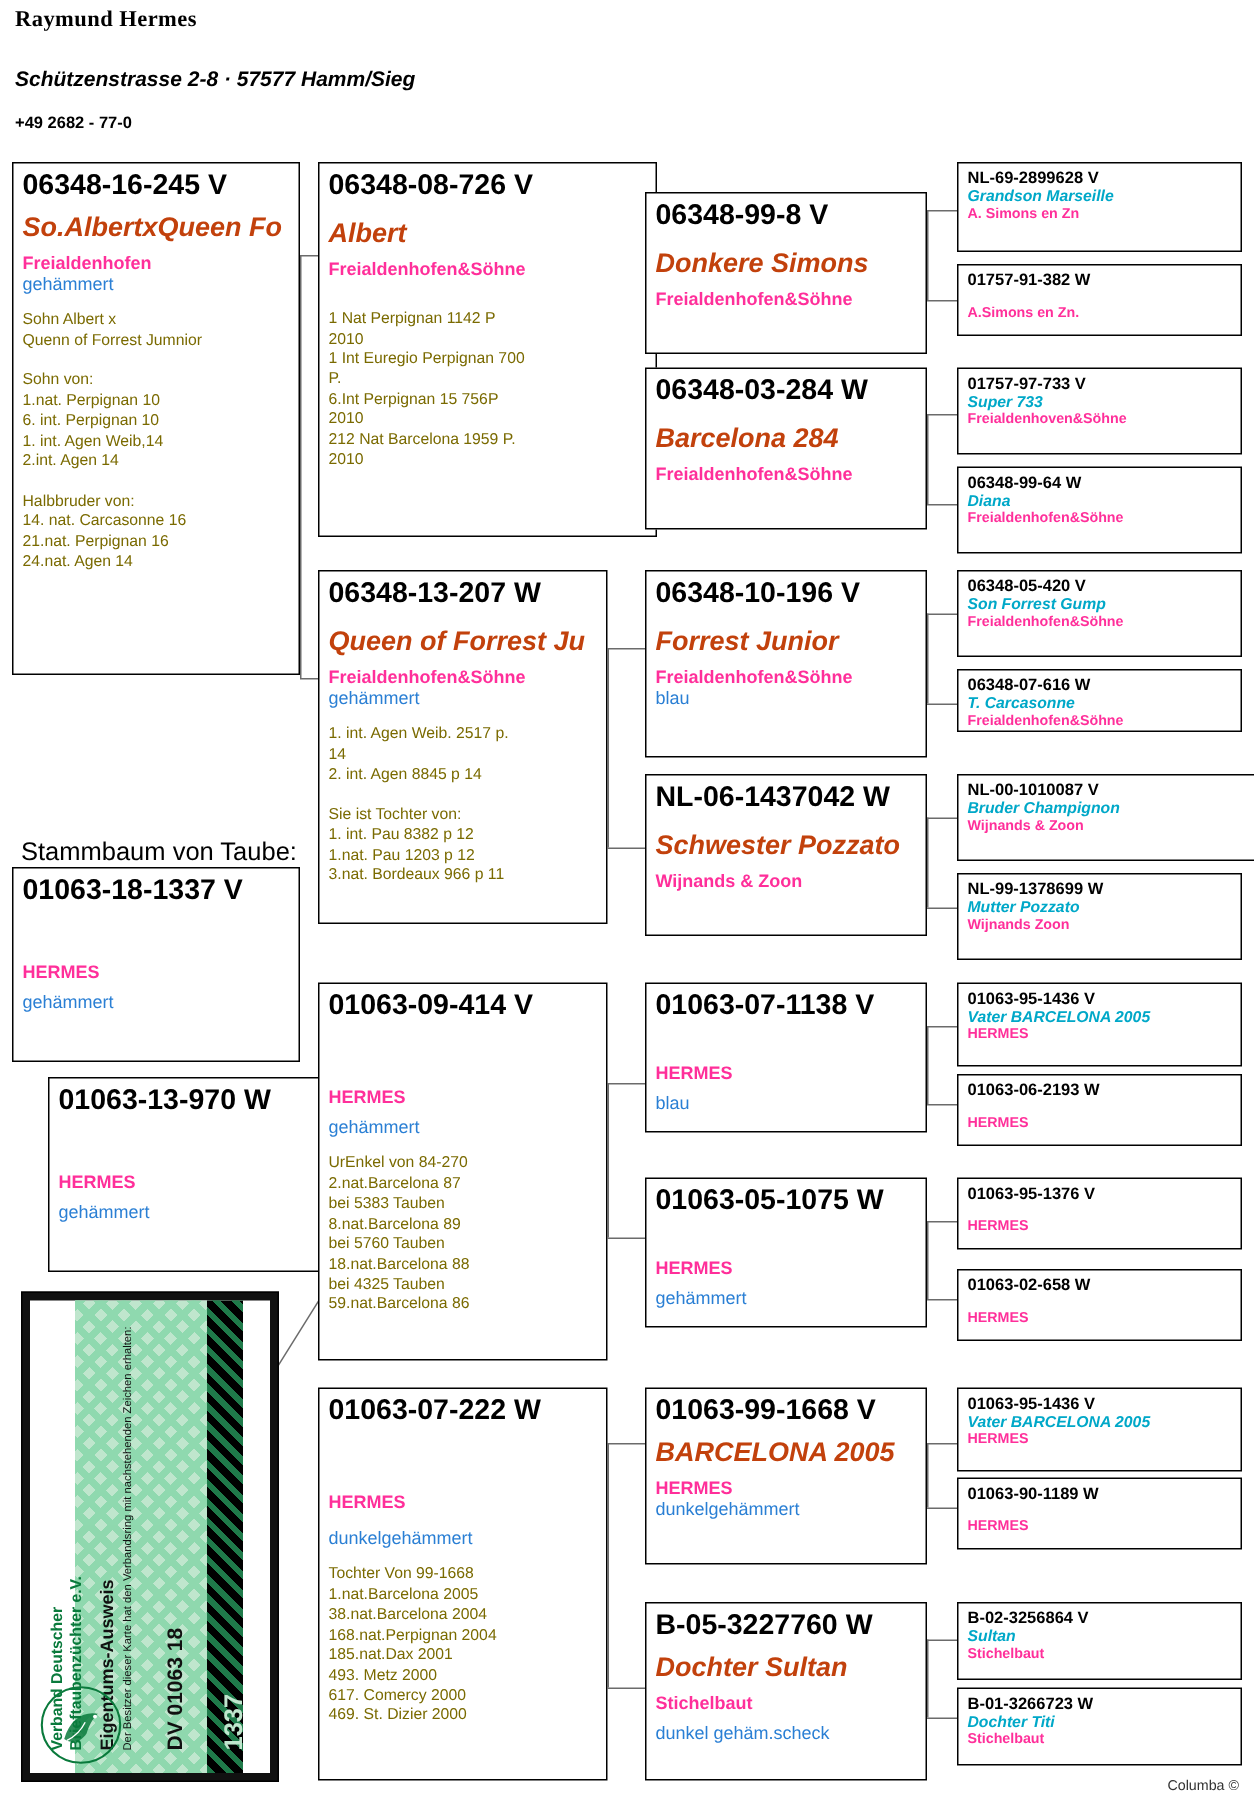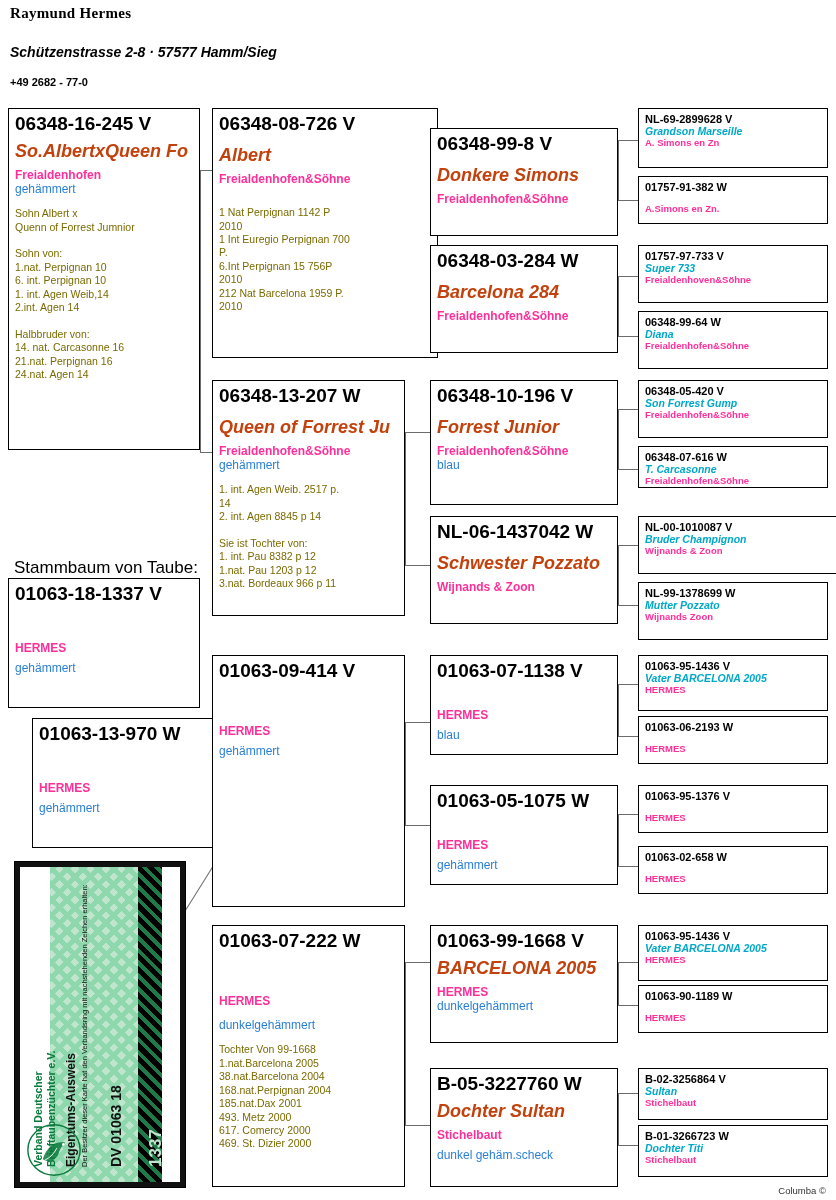--- a/index.html
+++ b/index.html
@@ -268,20 +268,28 @@
 3.nat. Bordeaux 966 p 11</div>
 </div>
 
 <div class="box" style="left:212px;top:655px;width:193px;height:252px;">
   <div class="ring">01063-09-414 V</div>
   <div style="height:42px;"></div>
   <div class="breeder">HERMES</div>
   <div class="spacer6"></div>
   <div class="trait">gehämmert</div>
   <div class="spacer10"></div>
+  <div class="results" style="white-space:pre-line;">UrEnkel von 84-270
+  2.nat.Barcelona 87
+     bei 5383 Tauben
+  8.nat.Barcelona 89
+     bei 5760 Tauben
+18.nat.Barcelona 88
+     bei 4325 Tauben
+59.nat.Barcelona 86</div>
 </div>
 
 <div class="box" style="left:212px;top:925px;width:193px;height:262px;">
   <div class="ring">01063-07-222 W</div>
   <div style="height:42px;"></div>
   <div class="breeder">HERMES</div>
   <div class="spacer10"></div>
   <div class="trait">dunkelgehämmert</div>
   <div class="spacer10"></div>
   <div class="results" style="white-space:pre-line;">Tochter Von 99-1668

